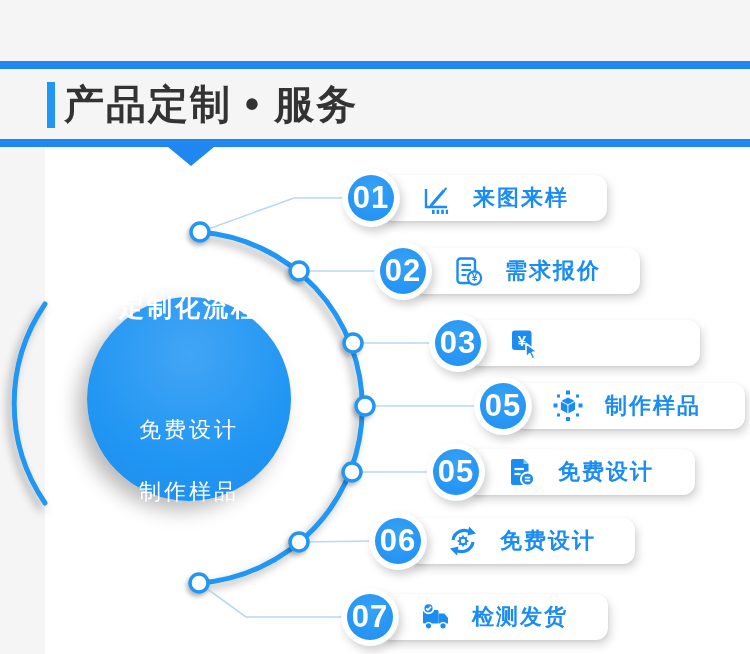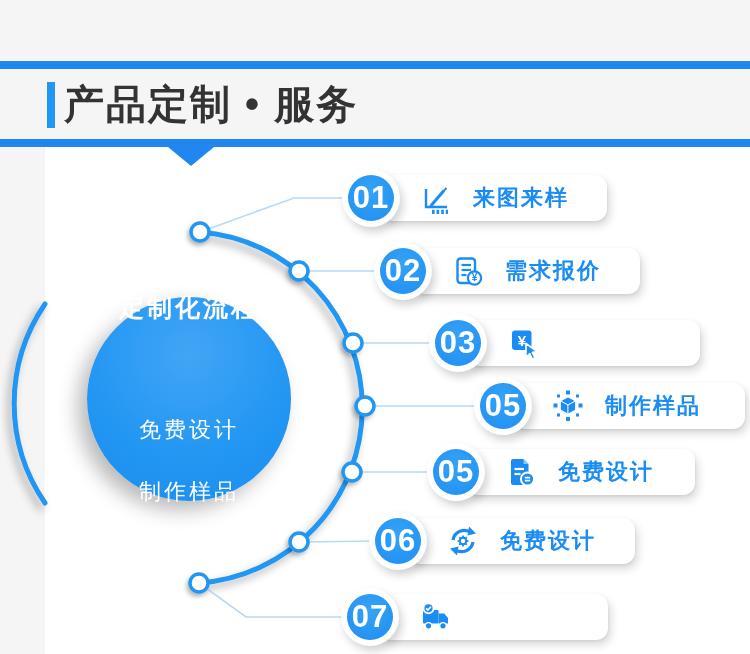--- a/index.html
+++ b/index.html
@@ -233,18 +233,19 @@
   <div class="step st7">
     <div class="pill-body">
       <svg class="step-icon" viewBox="0 0 34 34">
         <rect x="5" y="10" width="15.5" height="13.5" rx="1" fill="#1b8cf2"></rect>
         <path d="M20.5 13.5 H26.3 L30 18 V23.5 H20.5 Z" fill="#1b8cf2"></path>
         <circle cx="10.5" cy="25.8" r="3.2" fill="#1b8cf2" stroke="#ffffff" stroke-width="1.2"></circle>
         <circle cx="25" cy="25.8" r="3.2" fill="#1b8cf2" stroke="#ffffff" stroke-width="1.2"></circle>
         <circle cx="10.5" cy="8.3" r="5" fill="#1b8cf2" stroke="#ffffff" stroke-width="1.8"></circle>
         <path d="M8.2 8.3 L9.9 10 L13 6.6" fill="none" stroke="#ffffff" stroke-width="1.7"></path>
       </svg>
+      <span class="step-label">检测发货</span>
     </div>
     <div class="pill-ring"></div>
     <div class="num-circle">07</div>
   </div>
 
 </div>
 
 </body></html>

